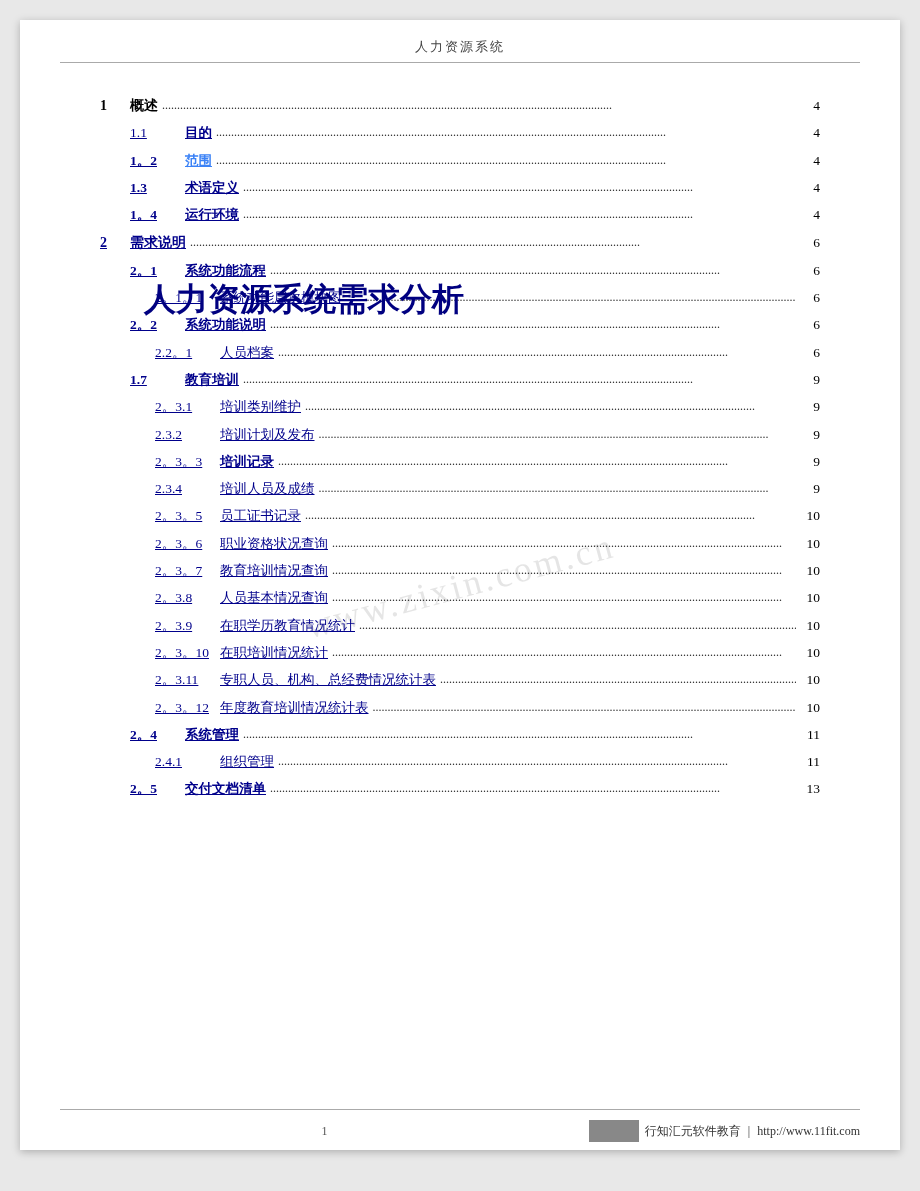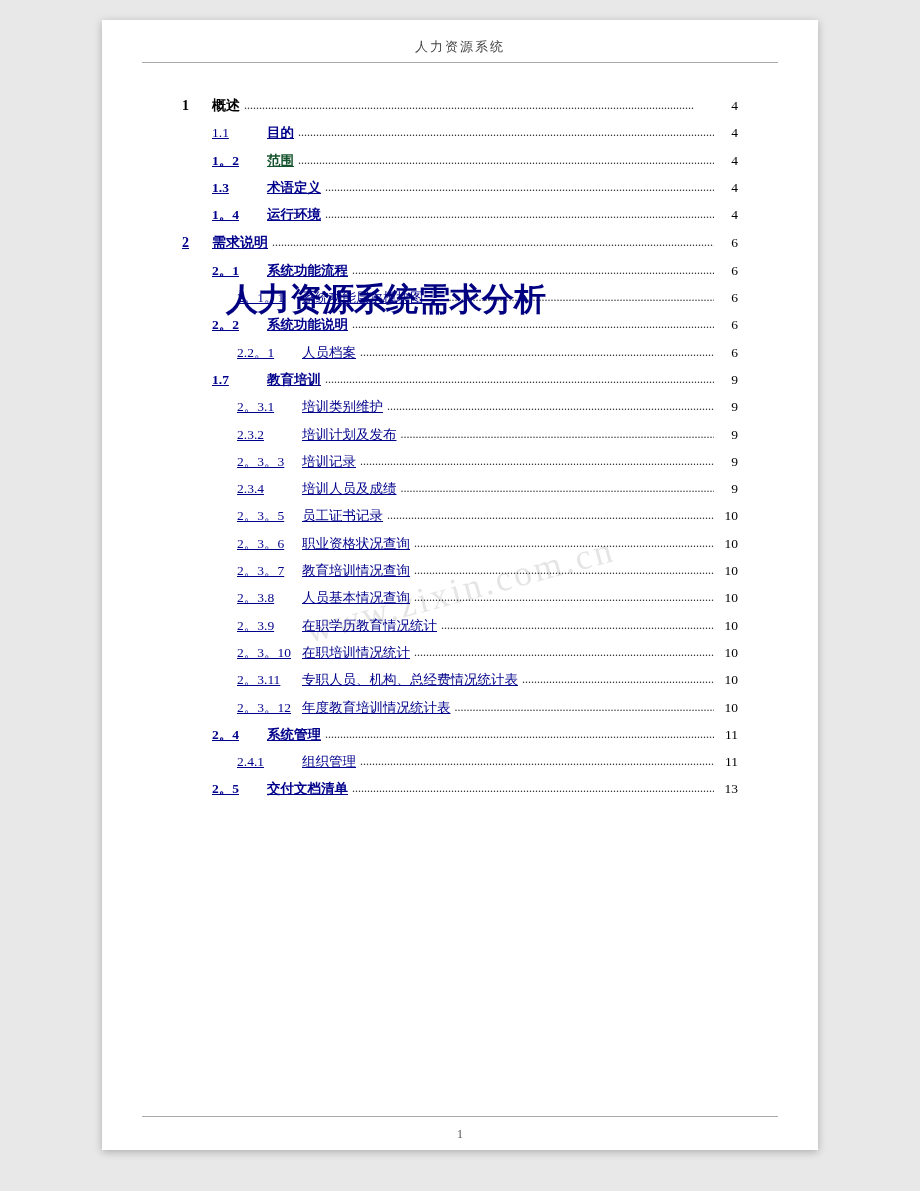--- a/index.html
+++ b/index.html
@@ -6,21 +6,21 @@
     body {
       background: #e8e8e8;
       font-family: "SimSun", "宋体", serif;
       display: flex;
       justify-content: center;
       align-items: flex-start;
       min-height: 1191px;
       padding: 20px 0;
     }
     .page {
-      width: 716px;
+      width: 880px;
       min-height: 1130px;
       background: #fff;
       box-shadow: 0 2px 8px rgba(0,0,0,0.25);
       position: relative;
       padding: 0;
       display: flex;
       flex-direction: column;
     }
     .page-header {
       text-align: center;
@@ -170,21 +170,21 @@
           <span class="toc-page">4</span>
         </div>
         <div class="toc-entry" style="padding-left: 30px;">
           <span class="toc-number" style="color: rgb(0, 0, 139); font-weight: normal; text-decoration: underline; min-width: 55px;">1.1</span>
           <span class="toc-title" style="color: rgb(0, 0, 139); font-weight: bold; text-decoration: underline;">目的</span>
           <span class="toc-dots"></span>
           <span class="toc-page">4</span>
         </div>
         <div class="toc-entry" style="padding-left: 30px;">
           <span class="toc-number" style="color: rgb(0, 0, 139); font-weight: bold; text-decoration: underline; min-width: 55px;">1。2</span>
-          <span class="toc-title" style="color: #14532d; font-weight: bold; ">范围</span>
+          <span class="toc-title" style="color: #3b82f6; font-weight: bold; ">范围</span>
           <span class="toc-dots"></span>
           <span class="toc-page">4</span>
         </div>
         <div class="toc-entry" style="padding-left: 30px;">
           <span class="toc-number" style="color: rgb(0, 0, 139); font-weight: bold; text-decoration: underline; min-width: 55px;">1.3</span>
           <span class="toc-title" style="color: rgb(0, 0, 139); font-weight: bold; text-decoration: underline;">术语定义</span>
           <span class="toc-dots"></span>
           <span class="toc-page">4</span>
         </div>
         <div class="toc-entry" style="padding-left: 30px;">
@@ -236,21 +236,21 @@
           <span class="toc-page">9</span>
         </div>
         <div class="toc-entry" style="padding-left: 55px;">
           <span class="toc-number" style="color: rgb(0, 0, 139); font-weight: normal; text-decoration: underline; min-width: 65px;">2.3.2</span>
           <span class="toc-title" style="color: rgb(0, 0, 139); font-weight: normal; text-decoration: underline;">培训计划及发布</span>
           <span class="toc-dots"></span>
           <span class="toc-page">9</span>
         </div>
         <div class="toc-entry" style="padding-left: 55px;">
           <span class="toc-number" style="color: rgb(0, 0, 139); font-weight: normal; text-decoration: underline; min-width: 65px;">2。3。3</span>
-          <span class="toc-title" style="color: rgb(0, 0, 139); font-weight: normal; text-decoration: underline;">培训记录</span>
+          <span class="toc-title" style="color: rgb(0, 0, 139); font-weight: bold; text-decoration: underline;">培训记录</span>
           <span class="toc-dots"></span>
           <span class="toc-page">9</span>
         </div>
         <div class="toc-entry" style="padding-left: 55px;">
           <span class="toc-number" style="color: rgb(0, 0, 139); font-weight: normal; text-decoration: underline; min-width: 65px;">2.3.4</span>
           <span class="toc-title" style="color: rgb(0, 0, 139); font-weight: normal; text-decoration: underline;">培训人员及成绩</span>
           <span class="toc-dots"></span>
           <span class="toc-page">9</span>
         </div>
         <div class="toc-entry" style="padding-left: 55px;">
@@ -317,14 +317,22 @@
           <span class="toc-number" style="color: rgb(0, 0, 139); font-weight: bold; text-decoration: underline; min-width: 55px;">2。5</span>
           <span class="toc-title" style="color: rgb(0, 0, 139); font-weight: bold; text-decoration: underline;">交付文档清单</span>
           <span class="toc-dots"></span>
           <span class="toc-page">13</span>
         </div>
       </div>
   </div>
 
   <div class="page-footer">
     <div class="page-num">1</div>
+    <div class="footer-logo">
+      <span class="footer-logo-icon"></span>
+      <span class="footer-text">
+        <span>行知汇元软件教育</span>
+        <span style="margin: 0 4px;">|</span>
+        <span>http://www.11fit.com</span>
+      </span>
+    </div>
   </div>
 </div>
 
 </body></html>

